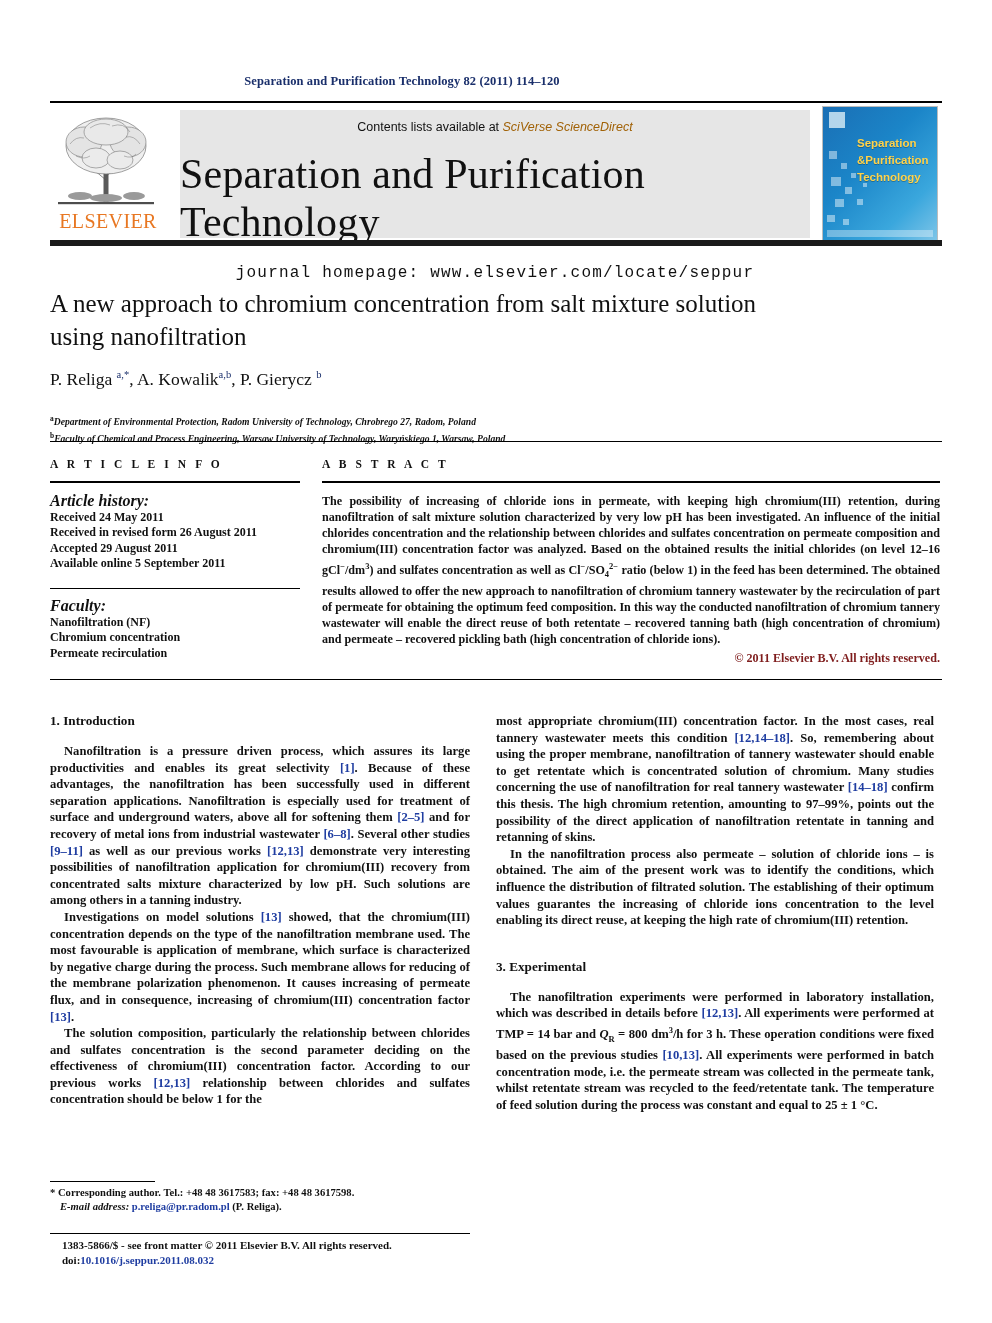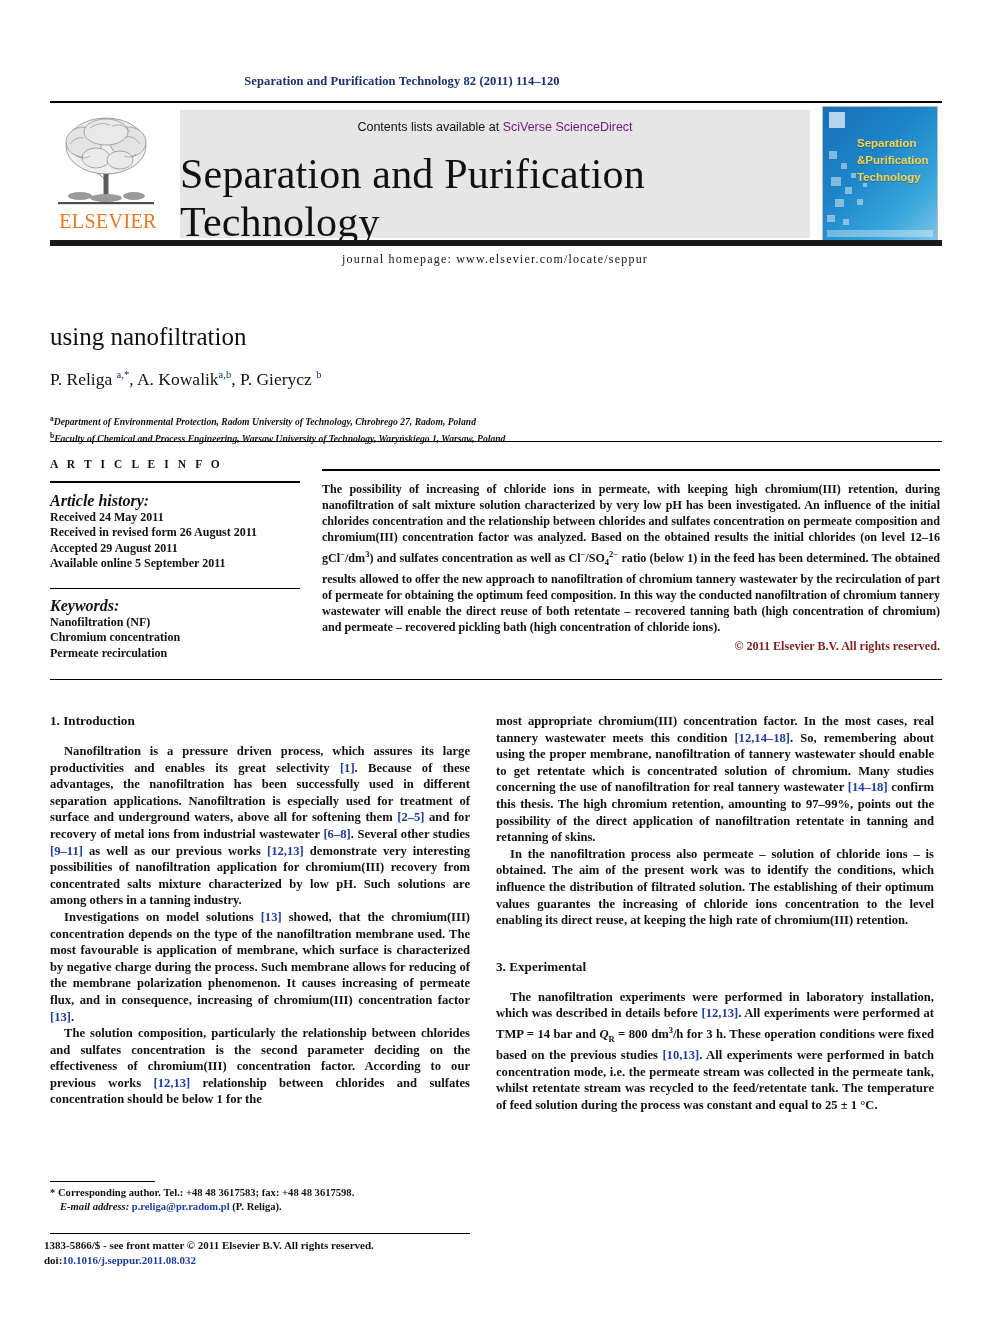--- a/index.html
+++ b/index.html
@@ -96,33 +96,34 @@
     align-items: center;
     justify-content: flex-start;
   }
   .contents-line {
     margin-top: 10px;
     font-family: "Liberation Sans", sans-serif;
     font-size: 12.5px;
     color: #111;
   }
   .contents-line .sd {
-    color: #701a75;
+    color: #a16207;
+    font-style: italic;
   }
   .journal-title {
     margin-top: 16px;
     font-family: "Liberation Serif", serif;
     font-size: 42px;
     color: #111;
     letter-spacing: 0.2px;
   }
   .homepage-line {
-    margin-top: 6px;
-    font-family: Liberation Serif, serif;
-    font-size: 12px;
+    margin-top: 18px;
+    font-family: Liberation Mono, monospace;
+    font-size: 16px;
     letter-spacing: 1.2px;
     color: #111;
   }
   .cover-thumb {
     position: absolute;
     left: 772px;
     top: 2px;
     width: 116px;
     height: 136px;
     background: linear-gradient(135deg, #1a6fb5 0%, #1b85c8 40%, #3aa7dd 75%, #7fc6e8 100%);
@@ -346,21 +347,21 @@
   .bottom-rule {
     position: absolute;
     left: 50px;
     top: 1233px;
     width: 420px;
     height: 1px;
     background: #000;
   }
   .imprint {
     position: absolute;
-    left: 44px;
+    left: 62px;
     top: 1238px;
     width: 430px;
     font-family: "Liberation Serif", serif;
     font-weight: bold;
     font-size: 11px;
     line-height: 14.5px;
     color: #111;
   }
   .imprint .doi { color: #1f3da1; }
 </style>
@@ -429,21 +430,21 @@
         <div>Technology</div>
       </div>
       <div class="cover-bottom-bar"></div>
     </div>
   </div>
 
   <div class="rule-bottom"></div>
 
   <div class="title-block">
     <h1 class="art-title">
-      <br>
+      <span>A new approach to chromium concentration from salt mixture solution</span><br>
       <span>using nanofiltration</span>
     </h1>
     <div class="authors">
       <span>P. Religa </span><sup>a,*</sup><span>, </span><span>A. Kowalik</span><sup>a,b</sup><span>, </span><span>P. Gierycz </span><sup>b</sup>
     </div>
     <div class="affil">
       <sup>a</sup><span>Department of Environmental Protection, Radom University of Technology, Chrobrego 27, Radom, Poland</span>
     </div>
     <div class="affil" style="margin-top:1px;">
       <sup>b</sup><span>Faculty of Chemical and Process Engineering, Warsaw University of Technology, Waryńskiego 1, Warsaw, Poland</span>
@@ -457,28 +458,29 @@
     <div class="hairline thick"></div>
     <div class="info-group">
       <div class="info-head">Article history:</div>
       <div class="info-line">Received 24 May 2011</div>
       <div class="info-line">Received in revised form 26 August 2011</div>
       <div class="info-line">Accepted 29 August 2011</div>
       <div class="info-line">Available online 5 September 2011</div>
     </div>
     <div class="kw-rule"></div>
     <div class="info-group" style="margin-top:2px;">
-      <div class="info-head">Keywords:</div>
+      <div class="info-head">Faculty:</div>
       <div class="info-line">Nanofiltration (NF)</div>
       <div class="info-line">Chromium concentration</div>
       <div class="info-line">Permeate recirculation</div>
     </div>
   </div>
 
   <div class="abs-col">
+    <div class="sec-label">A B S T R A C T</div>
     <div class="hairline thick"></div>
     <div class="abs-body">
       <span>The possibility of increasing of chloride ions in permeate, with keeping high chromium(III) retention, during nanofiltration of salt mixture solution characterized by very low pH has been investigated. An influence of the initial chlorides concentration and the relationship between chlorides and sulfates concentration on permeate composition and chromium(III) concentration factor was analyzed. Based on the obtained results the initial chlorides (on level 12–16 gCl</span><sup class="fm">−</sup><span>/dm</span><sup class="fm">3</sup><span>) and sulfates concentration as well as Cl</span><sup class="fm">−</sup><span>/SO</span><sub>4</sub><sup class="fm">2−</sup><span> ratio (below 1) in the feed has been determined. The obtained results allowed to offer the new approach to nanofiltration of chromium tannery wastewater by the recirculation of part of permeate for obtaining the optimum feed composition. In this way the conducted nanofiltration of chromium tannery wastewater will enable the direct reuse of both retentate – recovered tanning bath (high concentration of chromium) and permeate – recovered pickling bath (high concentration of chloride ions).</span>
     </div>
     <div class="abs-copy">© 2011 Elsevier B.V. All rights reserved.</div>
   </div>
 
   <div class="rule-info-bottom"></div>
 
   <div class="col-left">

